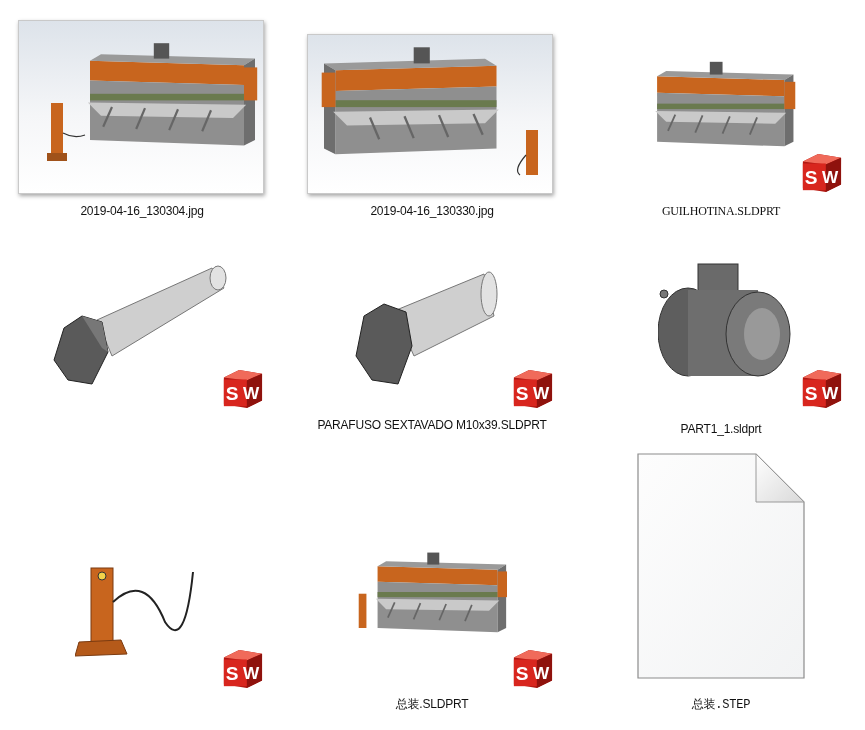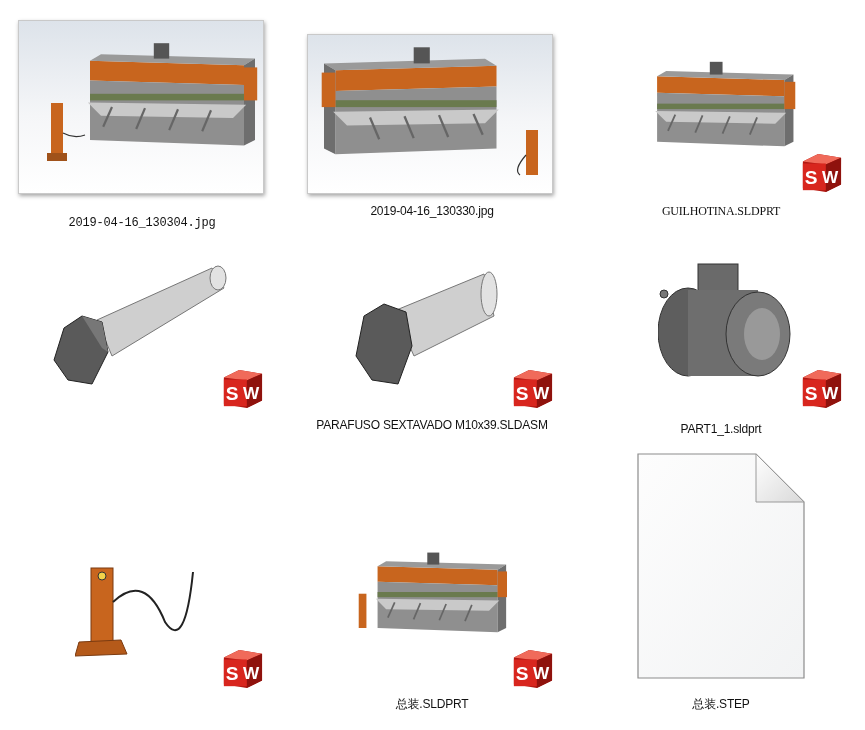--- a/index.html
+++ b/index.html
@@ -44,21 +44,21 @@
   <div class="thumb" style="left:11px;top:20px;width:244px;height:172px;">
     <svg width="244" height="172" viewBox="0 0 244 172">
       <g transform="translate(60,20) scale(1.1)">
           <use href="#shear"></use>
         </g>
       <rect x="32" y="82" width="12" height="55" fill="#c8651e"></rect>
       <rect x="28" y="132" width="20" height="8" fill="#a0521a"></rect>
       <path d="M44,112 Q55,118 66,114" stroke="#333" fill="none" stroke-width="1.2"></path>
     </svg>
   </div>
-  <div class="label" style="top:216px;font-family:Liberation Mono, monospace;">2019-04-16_130304.jpg</div>
+  <div class="label" style="top:204px;">2019-04-16_130304.jpg</div>
 </div>
 
 <div class="item" style="left:297px;top:0;">
   <div class="thumb" style="left:10px;top:34px;width:244px;height:158px;">
     <svg width="244" height="158" viewBox="0 0 244 158">
       <g transform="translate(200,10) scale(-1.15,1.15)">
           <use href="#shear"></use>
         </g>
       <rect x="218" y="95" width="12" height="45" fill="#c8651e"></rect>
       <path d="M218,120 Q205,135 212,140" stroke="#333" fill="none" stroke-width="1.2"></path>
@@ -91,21 +91,21 @@
 
 <div class="item" style="left:297px;top:230px;">
   <svg style="position:absolute;left:57px;top:36px;" width="150" height="125" viewBox="0 0 150 125">
     <polygon points="40,45 130,8 140,50 60,90" fill="#cfcfcf" stroke="#777"></polygon>
     <ellipse cx="135" cy="28" rx="8" ry="22" fill="#e2e2e2" stroke="#777"></ellipse>
     <polygon points="10,50 30,38 52,46 58,80 44,118 18,114 2,90" fill="#5a5a5a" stroke="#222"></polygon>
   </svg>
   <svg class="sw" style="left:212px;top:138px;" viewBox="0 0 46 44">
       <use href="#swlogo"></use>
     </svg>
-  <div class="label" style="top:188px;">PARAFUSO SEXTAVADO M10x39.SLDASM</div>
+  <div class="label" style="top:188px;">PARAFUSO SEXTAVADO M10x39.SLDPRT</div>
 </div>
 
 <div class="item" style="left:586px;top:230px;">
   <svg style="position:absolute;left:72px;top:32px;" width="140" height="125" viewBox="0 0 140 125">
     <rect x="40" y="2" width="40" height="30" fill="#6a6a6a" stroke="#333"></rect>
     <ellipse cx="30" cy="70" rx="30" ry="44" fill="#5e5e5e" stroke="#333"></ellipse>
     <rect x="30" y="28" width="70" height="86" fill="#6e6e6e"></rect>
     <ellipse cx="100" cy="72" rx="32" ry="42" fill="#7a7a7a" stroke="#333"></ellipse>
     <ellipse cx="104" cy="72" rx="18" ry="26" fill="#999"></ellipse>
     <circle cx="6" cy="32" r="4" fill="#777" stroke="#333"></circle>
@@ -149,14 +149,14 @@
           <stop offset="1" stop-color="#f2f3f4"></stop>
       </linearGradient>
       <linearGradient id="fg" x1="0" y1="0" x2="1" y2="1">
         <stop offset="0" stop-color="#ffffff"></stop>
           <stop offset="1" stop-color="#d9d9d9"></stop>
       </linearGradient>
     </defs>
     <path d="M1,1 L119,1 L167,49 L167,225 L1,225 Z" fill="url(#pg)" stroke="#8c8c8c" stroke-width="1.2"></path>
     <path d="M119,1 L119,49 L167,49 Z" fill="url(#fg)" stroke="#9a9a9a" stroke-width="1"></path>
   </svg>
-  <div class="label" style="top:226px;">总装.STEP</div>
+  <div class="label" style="top:226px;font-family:Liberation Mono, monospace;">总装.STEP</div>
 </div>
 
 </body></html>

